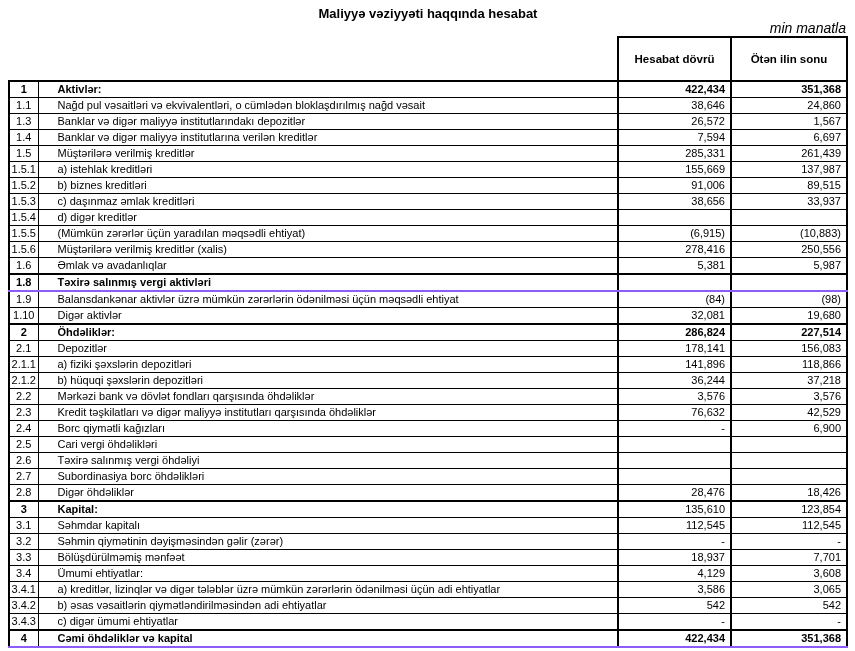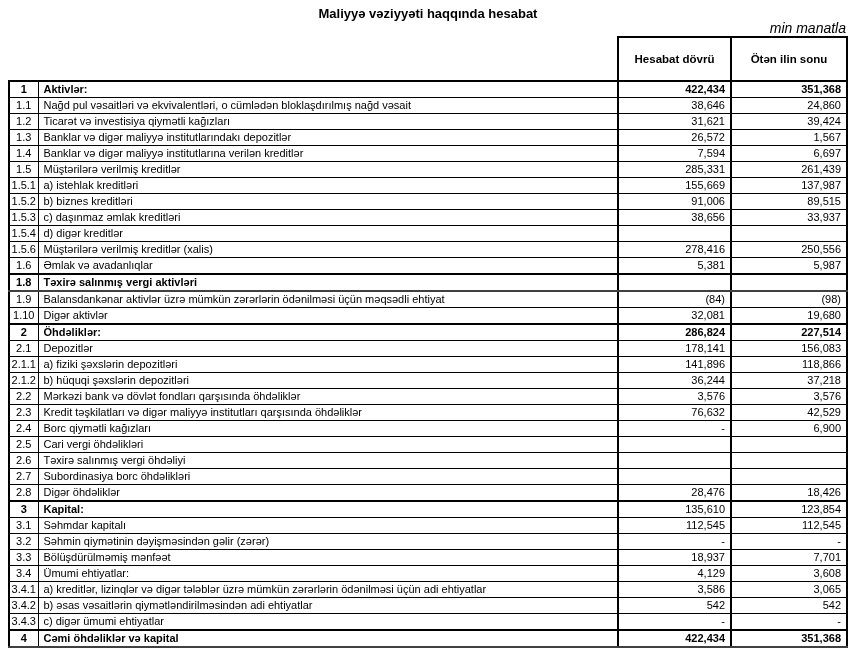--- a/index.html
+++ b/index.html
@@ -61,34 +61,34 @@
     padding: 1px 3px;
     white-space: nowrap;
     overflow: hidden;
   }
   tbody td.num {
     text-align: center;
     padding: 1px 1px;
     border-left: 2px solid #000;
   }
   tbody td.label {
-    padding-left: 5px;
+    padding-left: 19px;
   }
   tbody td.val {
     text-align: right;
     padding-right: 5px;
     border-left: 2px solid #000;
   }
   tbody td.v2 {
     border-right: 2px solid #000;
   }
   tbody tr:first-child td { border-top: 2px solid #000; }
   tbody tr:last-child td  { border-bottom: 2px solid #000; }
   tbody tr.thick-top td    { border-top: 2px solid #000; }
-  tbody tr.thick-bottom td { border-bottom: 2px solid #404040; }
+  tbody tr.thick-bottom td { border-bottom: 2px solid #8b5cf6; }
   tbody tr.bold td.num,
   tbody tr.bold td.label { font-weight: bold; }
   tbody tr.bold-values td.val { font-weight: bold; }
 </style>
 </head>
 <body>
 
 <div class="page">
   <div class="title">Maliyyə vəziyyəti haqqında hesabat</div>
   <div class="unit-note">min manatla</div>
@@ -114,26 +114,20 @@
           <td class="val v1">422,434</td>
           <td class="val v2">351,368</td>
         </tr>
         <tr>
           <td class="num">1.1</td>
           <td class="label">Nağd pul vəsaitləri və ekvivalentləri, o cümlədən bloklaşdırılmış nağd vəsait</td>
           <td class="val v1">38,646</td>
           <td class="val v2">24,860</td>
         </tr>
         <tr>
-          <td class="num">1.2</td>
-          <td class="label">Ticarət və investisiya qiymətli kağızları</td>
-          <td class="val v1">31,621</td>
-          <td class="val v2">39,424</td>
-        </tr>
-        <tr>
           <td class="num">1.3</td>
           <td class="label">Banklar və digər maliyyə institutlarındakı depozitlər</td>
           <td class="val v1">26,572</td>
           <td class="val v2">1,567</td>
         </tr>
         <tr>
           <td class="num">1.4</td>
           <td class="label">Banklar və digər maliyyə institutlarına verilən kreditlər</td>
           <td class="val v1">7,594</td>
           <td class="val v2">6,697</td>
@@ -160,20 +154,26 @@
           <td class="num">1.5.3</td>
           <td class="label">c) daşınmaz əmlak kreditləri</td>
           <td class="val v1">38,656</td>
           <td class="val v2">33,937</td>
         </tr>
         <tr>
           <td class="num">1.5.4</td>
           <td class="label">d) digər kreditlər</td>
           <td class="val v1"></td>
           <td class="val v2"></td>
+        </tr>
+        <tr>
+          <td class="num">1.5.5</td>
+          <td class="label">(Mümkün zərərlər üçün yaradılan məqsədli ehtiyat)</td>
+          <td class="val v1">(6,915)</td>
+          <td class="val v2">(10,883)</td>
         </tr>
         <tr>
           <td class="num">1.5.6</td>
           <td class="label">Müştərilərə verilmiş kreditlər (xalis)</td>
           <td class="val v1">278,416</td>
           <td class="val v2">250,556</td>
         </tr>
         <tr>
           <td class="num">1.6</td>
           <td class="label">Əmlak və avadanlıqlar</td>

